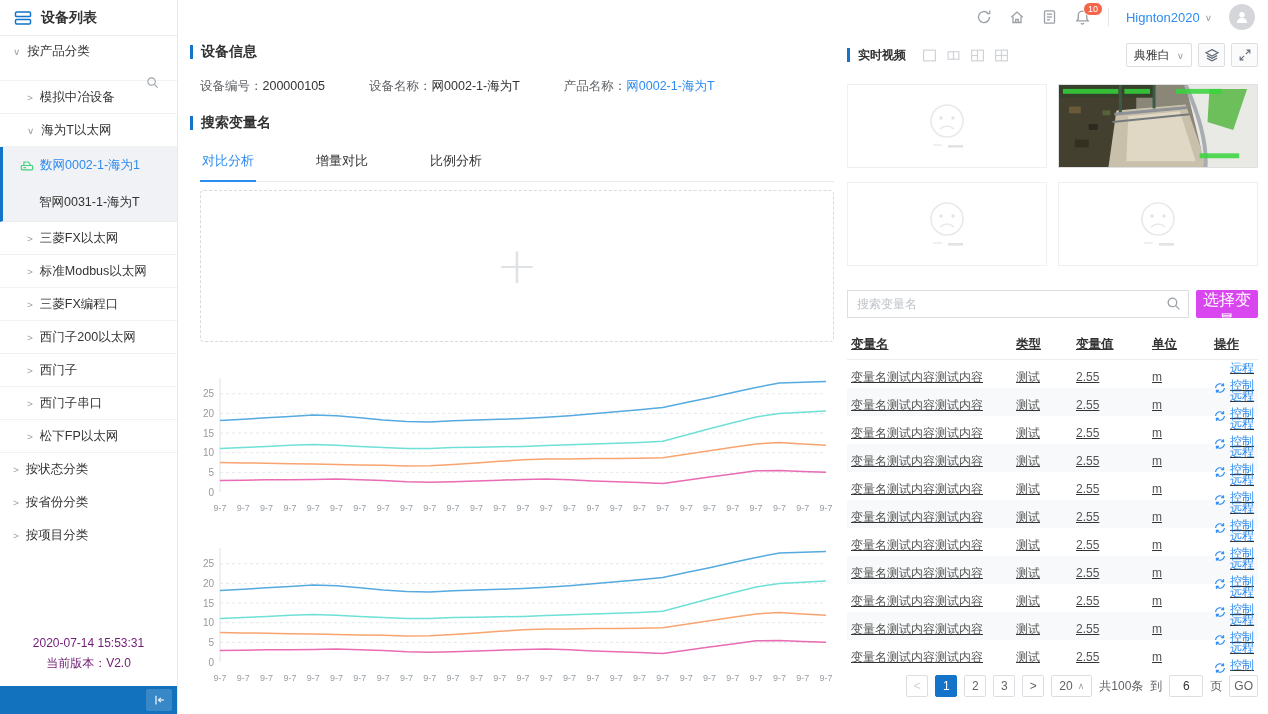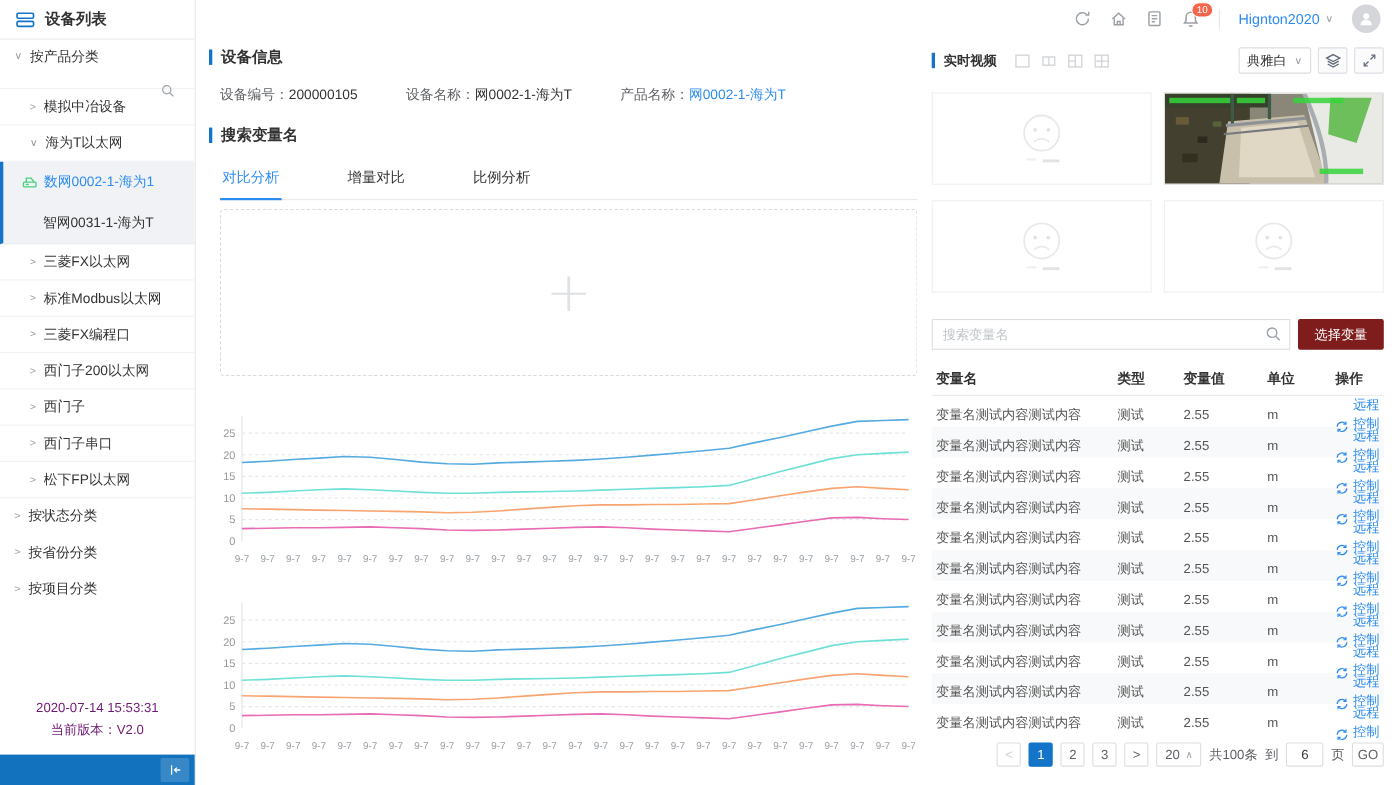--- a/index.html
+++ b/index.html
@@ -70,23 +70,23 @@
   .video-grid { display:grid; grid-template-columns:1fr 1fr; gap:14px 11px; margin-top:16px; }
   .video-cell { height:84px; border:1px solid #efeff0; display:flex; align-items:center; justify-content:center; background:#fff; overflow:hidden; }
   .video-cell.live { border-color:#dfe0e1; }
   .video-cell.live svg { width:100%; height:100%; }
 
   .var-search-row { display:flex; gap:7px; margin-top:24px; }
   .vs-input { flex:1; position:relative; }
   .vs-input input { width:100%; height:28px; border:1px solid #dcdee2; border-radius:0; padding:0 30px 0 9px; font-size:12px; outline:none; }
   .vs-input input::placeholder { color:#bfc4c9; }
   .vs-ico { position:absolute; right:8px; top:6px; }
-  .select-btn { width:78px; height:28px; background:#7f1d1d; color:#fff; border:none; border-radius:2px; font-size:12px; cursor:pointer; }
-
-  .var-table { margin-top:12px; font-size:12px; }
+  .select-btn { width:62px; height:28px; background:#d946ef; color:#fff; border:none; border-radius:2px; font-size:16px; cursor:pointer; }
+
+  .var-table { margin-top:12px; font-size:12px;text-decoration:underline; }
   .vt-header, .vt-row { display:grid; grid-template-columns:165px 60px 76px 62px 1fr; align-items:center; padding-left:4px; }
   .vt-header { height:30px; font-weight:600; color:#333; border-bottom:1px solid #ececee; font-size:12.5px; }
   .vt-row { height:28px; color:#555; }
   .vt-row:nth-child(even) { background:#f8f9fa; }
   .action-link { color:#2d8cf0; display:flex; align-items:flex-end; gap:4px; cursor:pointer; }
 
   .pagination { display:flex; justify-content:flex-end; align-items:center; gap:7px; margin-top:7px; font-size:12px; color:#606266; }
   .pg-btn { min-width:22px; height:22px; padding:0 4px; border:1px solid #dcdee2; border-radius:2px; display:flex; align-items:center; justify-content:center; background:#fff; cursor:pointer; color:#606266; }
   .pg-btn.active { background:#1374c9; border-color:#1374c9; color:#fff; }
   .pg-btn.disabled { color:#ccd0d4; cursor:default; }

